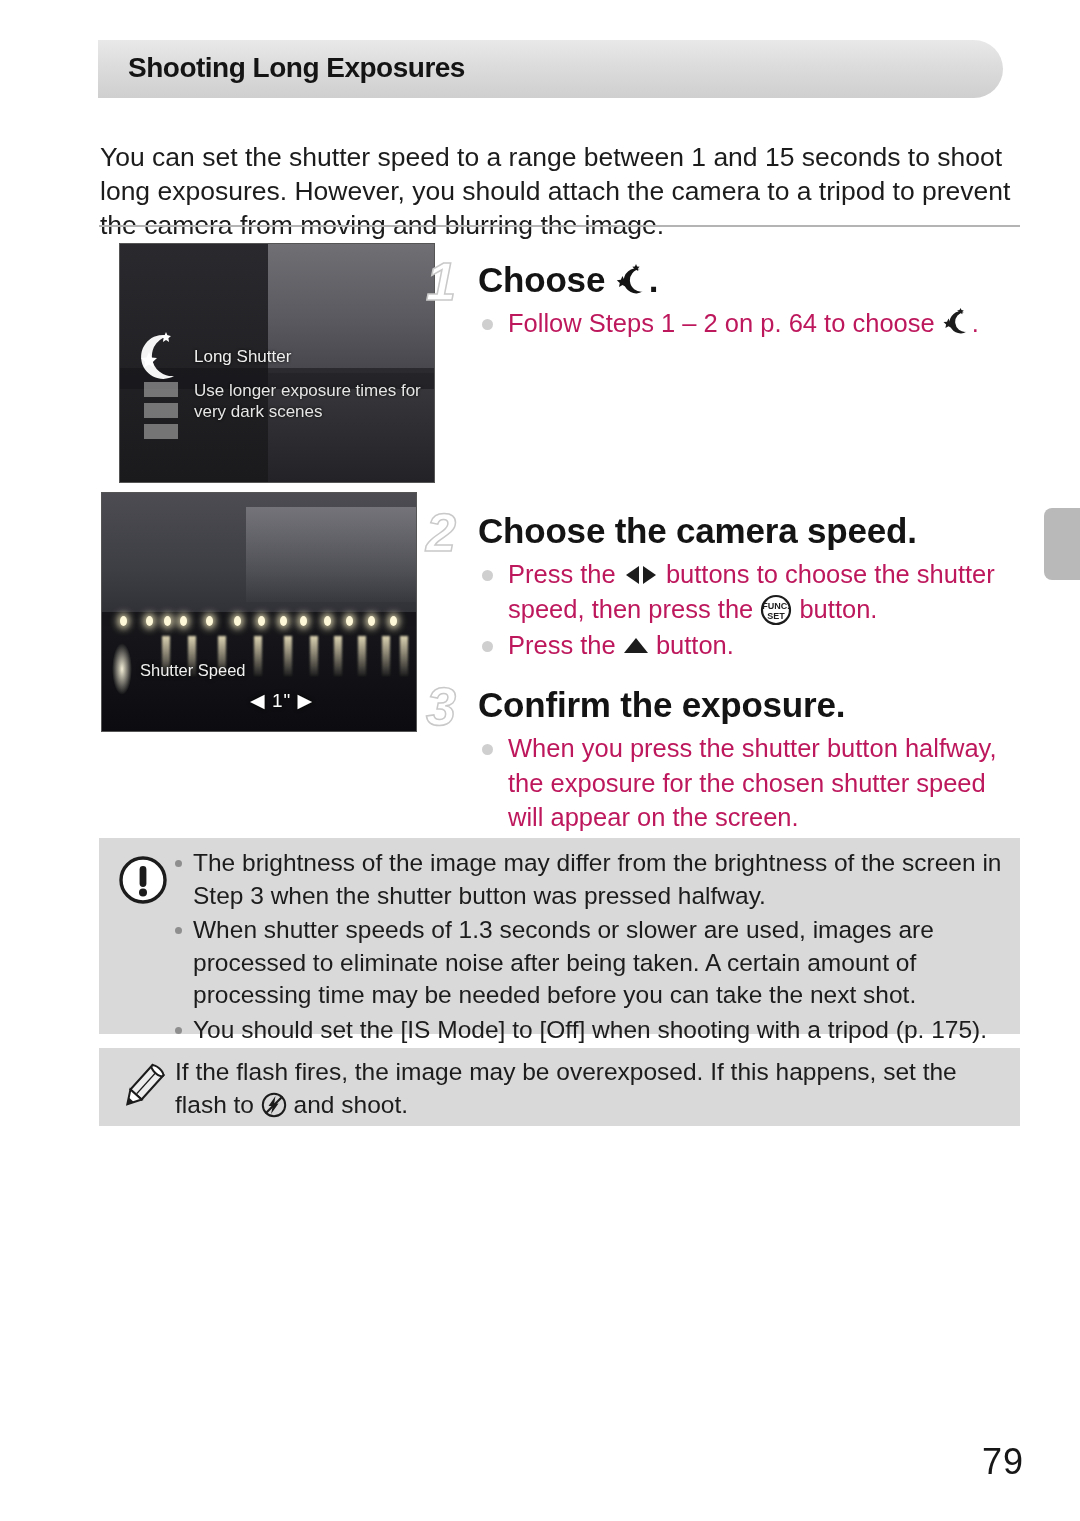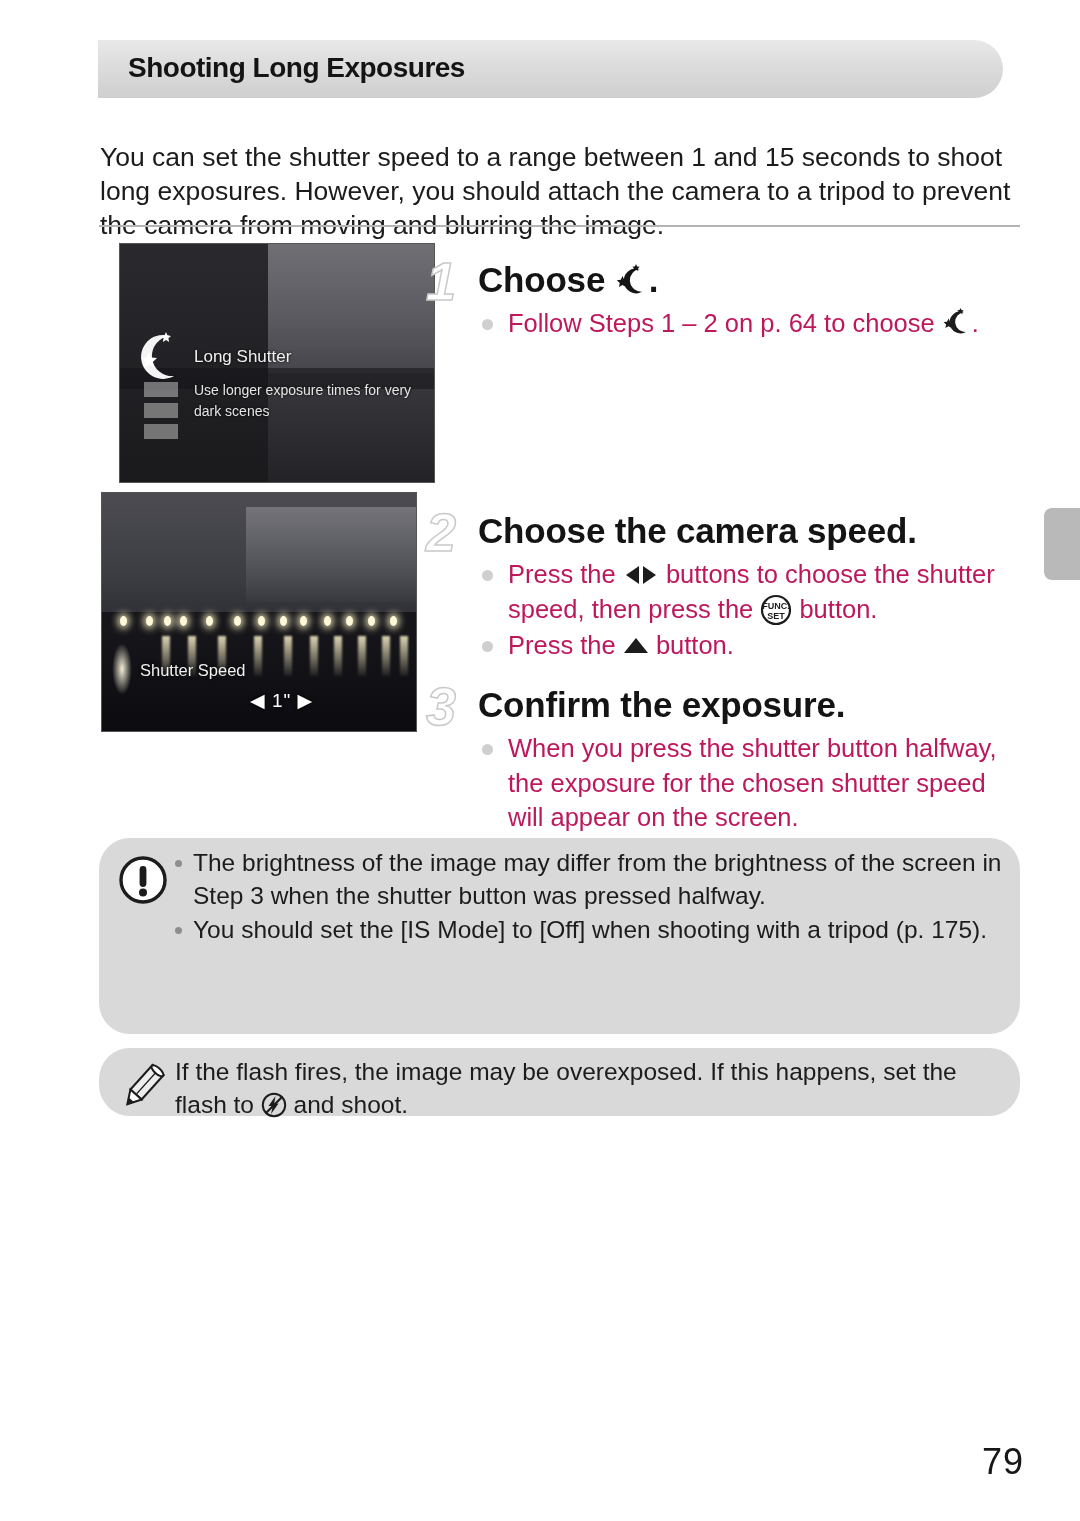--- a/index.html
+++ b/index.html
@@ -104,21 +104,21 @@
     width: 42px; height: 54px; color: #f2f2f2;
   }
   .s1-label {
     position: absolute; left: 74px; top: 103px;
     font-size: 17px; color: #efefef;
     text-shadow: 0 0 3px #000;
     font-family: "Liberation Sans", sans-serif;
   }
   .s1-desc {
     position: absolute; left: 74px; top: 136px; width: 230px;
-    font-size: 14px; line-height: 21px; color: #e6e6e6;
+    font-size: 17px; line-height: 21px; color: #e6e6e6;
     text-shadow: 0 0 3px #000;
   }
   .s1-thumbs {
     position: absolute; left: 24px; top: 138px;
     width: 36px; height: 56px;
   }
   .s1-thumbs i {
     display:block; width: 34px; height: 15px; margin-bottom: 6px;
     background: rgba(190,190,190,0.55);
   }
@@ -216,24 +216,23 @@
   .ico-uparrow { width: 26px; height: 18px; vertical-align: -1px; }
   .ico-lr { width: 36px; height: 22px; vertical-align: -3px; }
   .ico-funcset { width: 32px; height: 32px; vertical-align: -8px; }
   .ico-flashoff { width: 26px; height: 26px; vertical-align: -5px; }
 
   
   .notebox {
     position: absolute;
     background: #d9d9d9;
     color: #1c1c1c;
-    border-radius: 31px;
   }
   .caution-box { left: 99px; top: 838px; width: 921px; height: 196px; }
-  .tip-box     { left: 99px; top: 1048px; width: 921px; height: 68px; }
+  .tip-box     { left: 99px; top: 1048px; width: 921px; height: 78px; }
 
   .note-icon {
     position: absolute;
     left: 14px;
     top: 12px;
     width: 60px;
     height: 60px;
   }
   .note-list { margin: 0; padding: 9px 16px 0 76px; }
   .note-item {
@@ -414,20 +413,21 @@
 <div class="notebox caution-box">
   <div class="note-icon">
     <svg viewBox="0 0 60 60" width="60" height="60" aria-hidden="true">
       <circle cx="30" cy="30" r="22" fill="#ffffff" stroke="#1c1c1c" stroke-width="3.4"></circle>
       <rect x="26.6" y="16" width="6.8" height="21" rx="3.4" fill="#1c1c1c"></rect>
       <circle cx="30" cy="42.5" r="4" fill="#1c1c1c"></circle>
     </svg>
   </div>
   <div class="note-list">
     <div class="note-item">The brightness of the image may differ from the brightness of the screen in Step 3 when the shutter button was pressed halfway.</div>
+    <div class="note-item">When shutter speeds of 1.3 seconds or slower are used, images are processed to eliminate noise after being taken. A certain amount of processing time may be needed before you can take the next shot.</div>
     <div class="note-item">You should set the [IS Mode] to [Off] when shooting with a tripod (p. 175).</div>
   </div>
 </div>
 
 <div class="notebox tip-box">
   <div class="note-icon" style="top:8px">
     <svg viewBox="0 0 60 60" width="60" height="60" aria-hidden="true">
       <g transform="rotate(42 30 30)">
         <rect x="23" y="8" width="15" height="33" fill="#ededed" stroke="#1c1c1c" stroke-width="2"></rect>
         <line x1="30.5" y1="9" x2="30.5" y2="40" stroke="#1c1c1c" stroke-width="1.2"></line>

